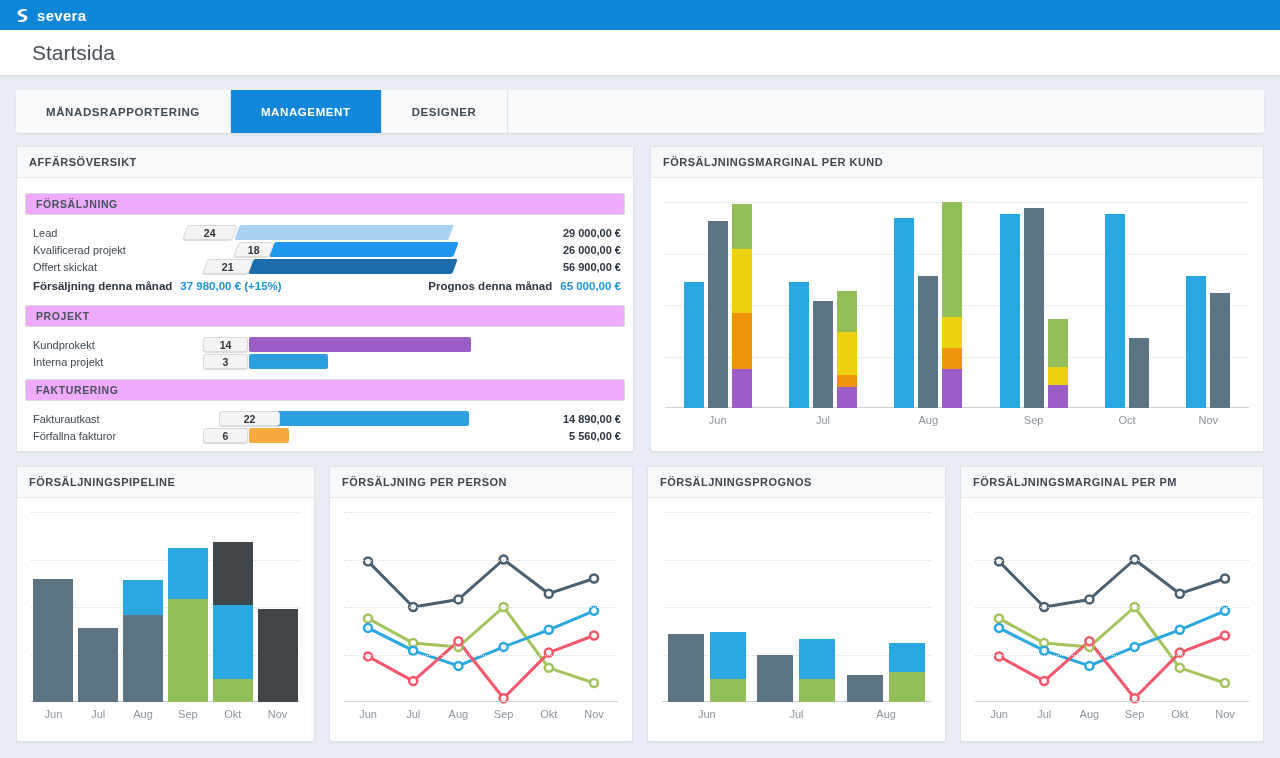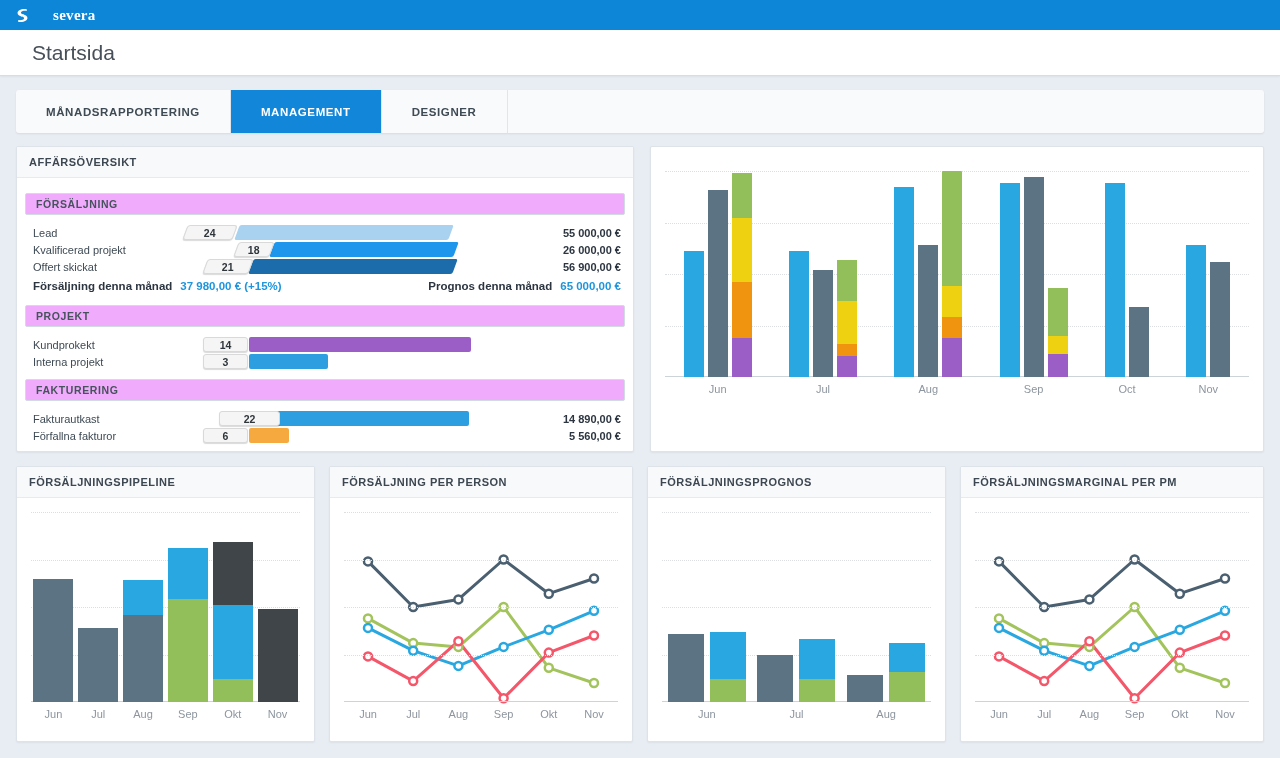--- a/index.html
+++ b/index.html
@@ -1,21 +1,21 @@
 <!DOCTYPE html>
 <html><head>
 <meta charset="utf-8">
 <style>
   * { margin:0; padding:0; box-sizing:border-box; }
   html,body { width:1280px; height:758px; overflow:hidden; }
   body { background:#e8edf3; font-family:"Liberation Sans","DejaVu Sans",sans-serif; color:#3e4a54; }
 
   
   .topbar { height:30px; background:#0d86d8; display:flex; align-items:center; padding:0 14px; }
-  .logo { display:flex; gap:22px;font-family:Liberation Serif, serif; }
+  .logo { display:flex; gap:6px; }
   .logo svg { width:17px; height:17px; }
   .logo-text { color:#fff; font-size:15px; font-weight:bold; letter-spacing:.3px; }
   .titlebar { height:46px; background:#fff; display:flex; align-items:center; padding:0 32px;
               border-bottom:1px solid #d7dde3; box-shadow:0 1px 2px rgba(0,0,0,.05); }
   .page-title { font-size:21px; color:#474f58; font-weight:normal; }
 
   
   .tabstrip { margin:14px 16px 13px 16px; height:43px; background:#f9fafb; border-radius:3px;
               display:flex; box-shadow:0 1px 2px rgba(0,0,0,.08); overflow:hidden; }
   .tab { display:flex; align-items:center; justify-content:center; padding:0 30px; font-size:11.5px;
@@ -100,21 +100,21 @@
         <div class="strip">FÖRSÄLJNING</div>
 
         <div class="ovrow">
           <span class="ovlabel">Lead</span>
           <div class="barzone">
             <span class="badge skewed" style="left: 2px; width: 50px;">
                 <span class="cnt unskew">24</span>
               </span>
             <div class="hbar skewed" style="left: 54px; width: 214px; background: rgb(169, 210, 241);"></div>
           </div>
-          <span class="ovamount">55 000,00 €</span>
+          <span class="ovamount">29 000,00 €</span>
         </div>
         <div class="ovrow">
           <span class="ovlabel">Kvalificerad projekt</span>
           <div class="barzone">
             <span class="badge skewed" style="left: 53px; width: 36px;">
                 <span class="cnt unskew">18</span>
               </span>
             <div class="hbar skewed" style="left: 89px; width: 184px; background: rgb(30, 150, 236);"></div>
           </div>
           <span class="ovamount">26 000,00 €</span>
@@ -185,20 +185,21 @@
               </span>
             <div class="hbar" style="left: 66px; width: 40px; background: rgb(245, 169, 63);"></div>
           </div>
           <span class="ovamount">5 560,00 €</span>
         </div>
 
       </div>
     </section>
 
     <section class="panel p-kund">
+      <div class="panel-h">FÖRSÄLJNINGSMARGINAL PER KUND</div>
       <div class="chartbody">
         <div class="chartbox" id="chart-kund">
             <div class="gridlayer" style="height: 206px;">
               <div class="gl" style="top: 0px;"></div>
               <div class="gl" style="top: 51.5px;"></div>
               <div class="gl" style="top: 103px;"></div>
               <div class="gl" style="top: 154.5px;"></div>
             </div>
             <div class="groups">
               <div class="bargroup">

